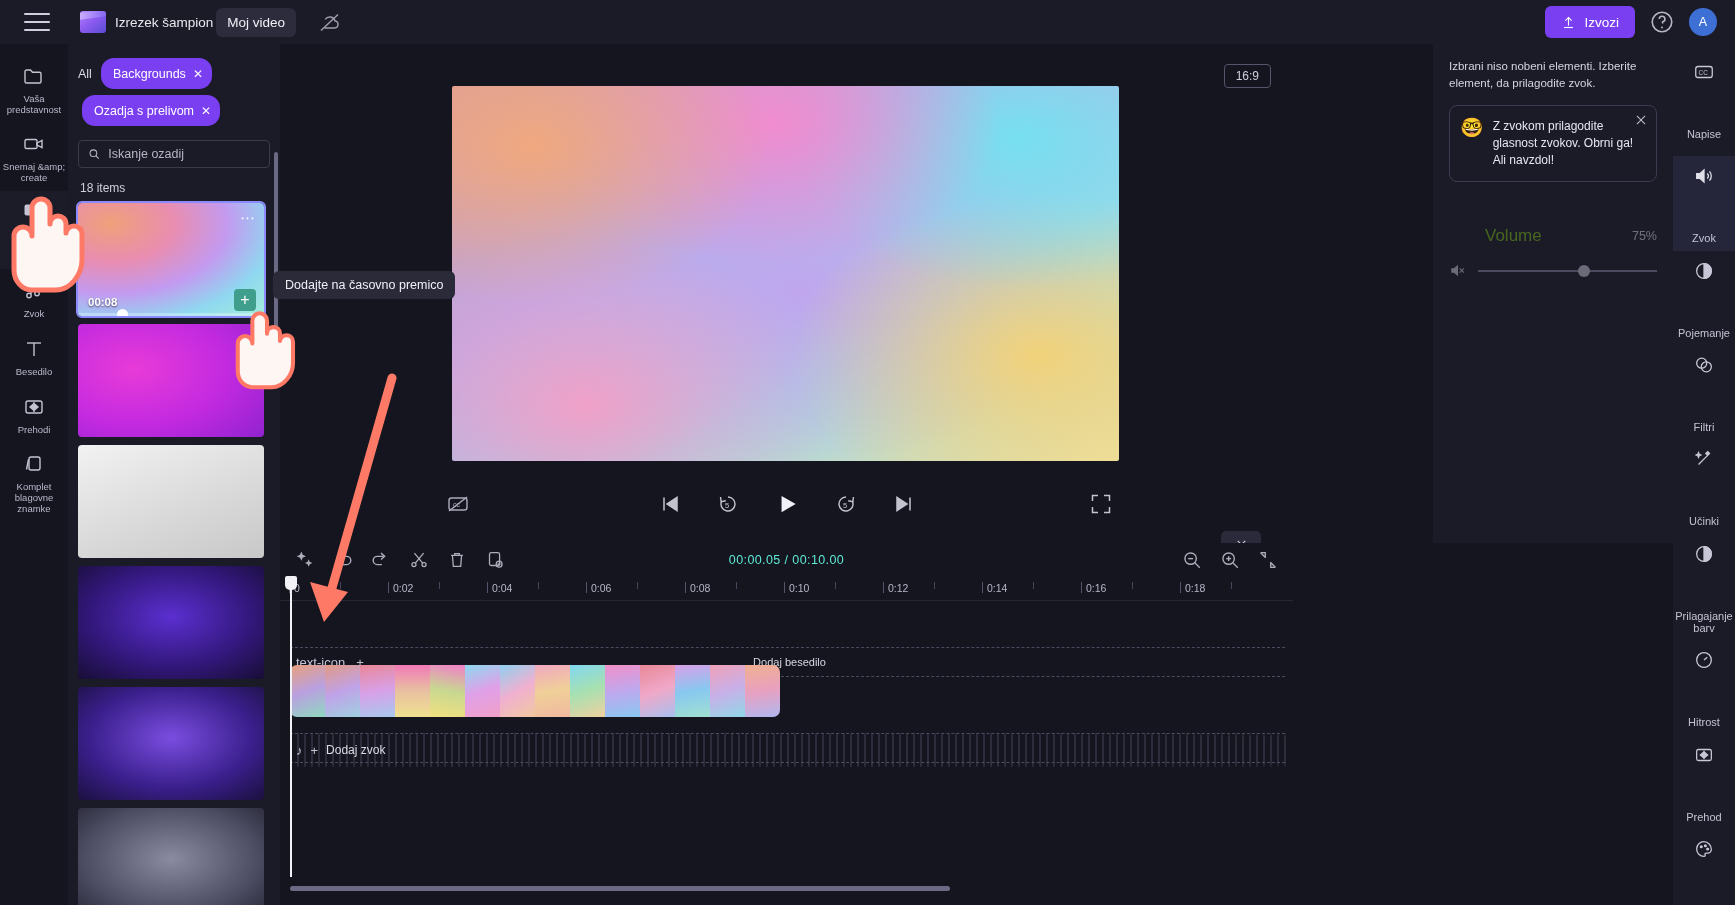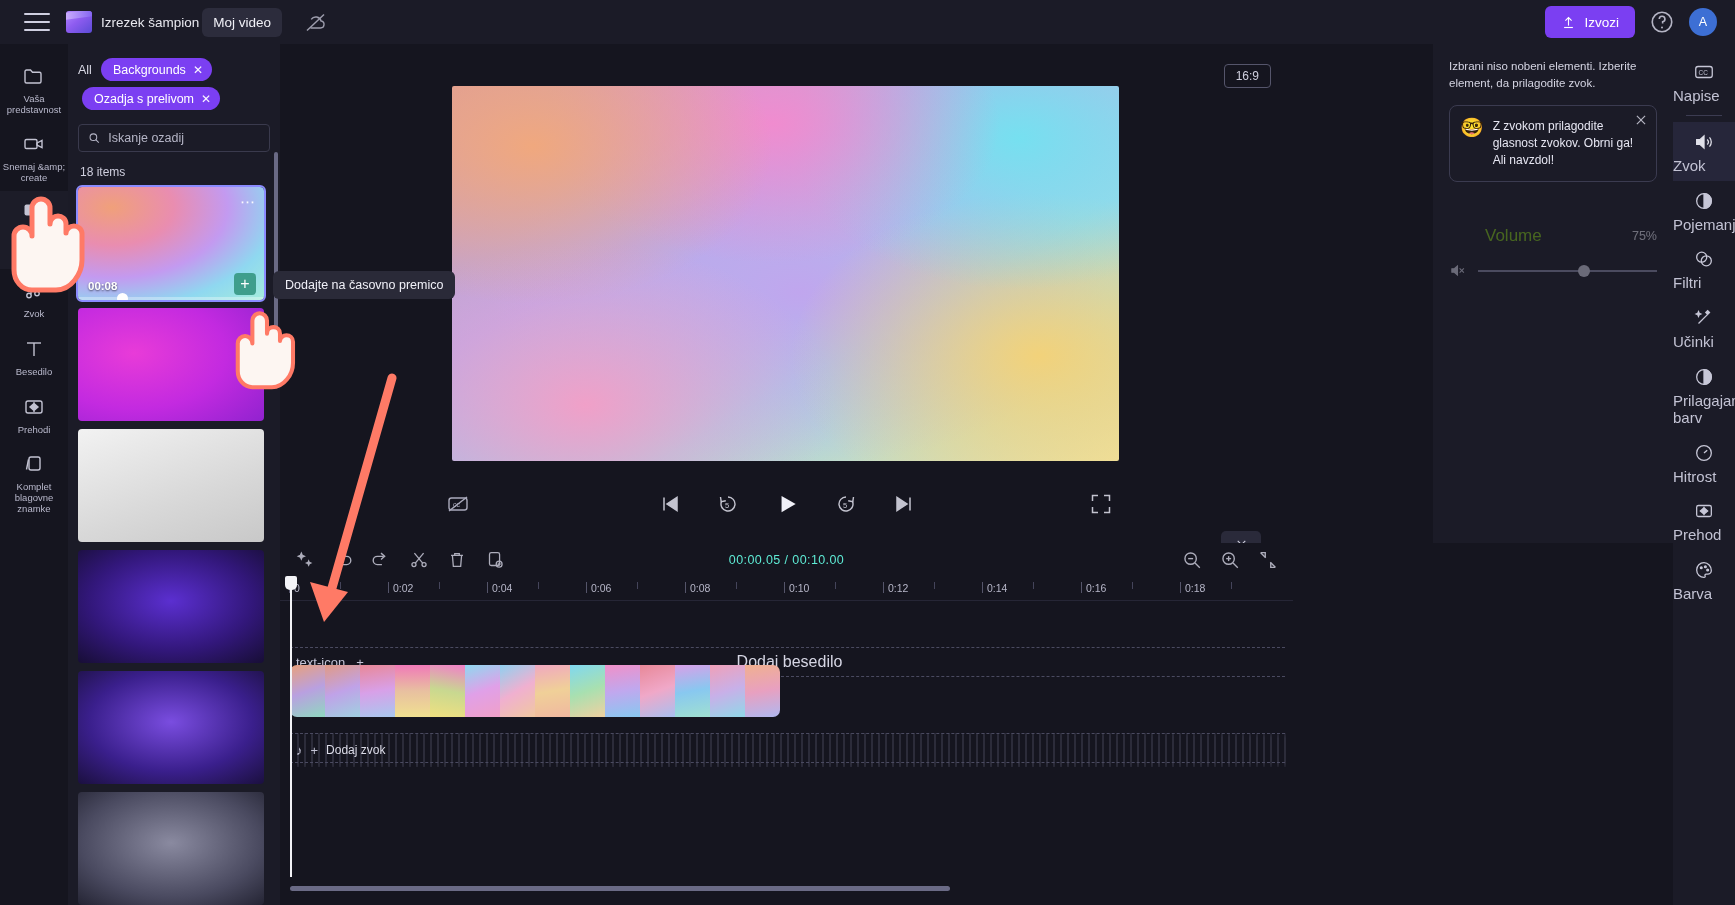--- a/index.html
+++ b/index.html
@@ -13,21 +13,21 @@
   #app { position: relative; width: 1735px; height: 905px; }
 
   
   .topbar {
     position: absolute; top: 0; left: 0; width: 1735px; height: 44px;
     background: #1b1b27; display: flex; align-items: center;
     z-index: 40;
   }
   .hamburger { width: 26px; height: 18px; margin-left: 24px; display:flex; flex-direction:column; justify-content:space-between; cursor:pointer; }
   .hamburger span { display:block; height:2px; background:#cfcfe0; border-radius:2px; }
-  .proj-wrap { display:flex; align-items:center; margin-left:16px; gap:9px; }
+  .proj-wrap { display:flex; align-items:center; margin-left:30px; gap:9px; }
   .proj-logo { width:26px; height:22px; border-radius:3px;
     background: linear-gradient(140deg,#b388ff 0%,#8e5cf0 45%,#5b4bd6 100%);
     position:relative; overflow:hidden; }
   .proj-logo:after { content:""; position:absolute; top:0; left:-4px; width:130%; height:7px;
     background: linear-gradient(90deg,#d5b6ff,#7a5cf0); transform: skewY(-8deg); }
   .proj-name { font-size:13.5px; color:#e8e8ef; white-space:nowrap; }
   .proj-chip {
     background:#2c2c3c; border-radius:6px; padding:7px 11px;
     font-size:13.5px; color:#f0f0f6; margin-left:-6px; white-space:nowrap;
   }
@@ -60,21 +60,21 @@
   .rail-lbl { font-size:9.5px; color:#b9b9cc; text-align:center; line-height:1.12; width:68px; }
 
   
   .panel {
     position:absolute; top:44px; left:68px; width:212px; height:861px;
     background:#1b1b27; z-index:20; overflow:hidden;
   }
   .filter-row { display:flex; align-items:center; gap:9px; padding:14px 10px 0 10px; }
   .filter-all { font-size:12.5px; color:#d8d8e4; cursor:pointer; }
   .chip {
-    background:#7b3ff2; color:#fff; border-radius:13px; height:23px;
+    background:#7b3ff2; color:#fff; border-radius:13px; height:31px;
     display:inline-flex; align-items:center; gap:7px; padding:0 9px 0 12px;
     font-size:12.5px; cursor:pointer; white-space:nowrap;
   }
   .chip .x { font-size:12px; opacity:.95; }
   .chip-row2 { padding:6px 10px 0 14px; }
   .search-box {
     margin:14px 10px 0 10px; height:28px; border:1px solid #3a3a4d; border-radius:4px;
     display:flex; align-items:center; gap:8px; padding:0 9px; background:#1b1b27;
   }
   .search-box input {
@@ -167,21 +167,21 @@
 
   
   .right-rail {
     position:absolute; top:44px; right:0; width:62px; height:861px;
     background:#1b1b27; display:flex; flex-direction:column; align-items:center;
     padding-top:8px; z-index:30;
   }
   .rr-item { width:62px; padding:8px 2px 6px; display:flex; flex-direction:column; align-items:center; gap:4px; cursor:pointer; }
   .rr-item.active { background:#26263a; }
   .rr-ic { width:24px; height:24px; display:flex; align-items:center; justify-content:center; opacity:.92; }
-  .rr-lbl { font-size:15px; color:#c3c3d4; line-height:1.12; width:62px; }
+  .rr-lbl { font-size:11px; color:#c3c3d4; text-align:center; line-height:1.12; width:62px;margin-top:40px; }
   .rr-div { width:36px; height:1px; background:#3c3c52; margin:4px 0 6px; }
 
   
   .tl { position:absolute; left:280px; top:543px; width:1013px; height:362px; background:#15151f; z-index:10; }
   .tl-toolbar { height:34px; display:flex; align-items:center; padding:0 14px; position:relative; }
   .tlb { width:22px; height:22px; margin-right:16px; opacity:.82; cursor:pointer; }
   .tl-time {
     position:absolute; left:50%; transform:translateX(-50%);
     font-size:12.5px; color:#5eead4; letter-spacing:.4px;
   }
@@ -193,21 +193,21 @@
   .dashed {
     position:absolute; left:10px; right:4px; height:30px;
     border-top:1px dashed #4a4a60; border-bottom:1px dashed #4a4a60;
   }
   .text-track {
     position:absolute; left:10px; right:4px; top:84px; height:30px;
     display:flex; align-items:center; gap:11px; padding-left:6px;margin-top:20px;
   }
   .tt-icon { font-size:13px; color:#c4c4d6; }
   .tt-plus { font-size:13px; color:#c4c4d6; cursor:pointer; }
-  .tt-label { position:absolute; left:50%; transform:translateX(-50%); font-size:16px; color:#d6d6e4; }
+  .tt-label { position:absolute; left:50%; transform:translateX(-50%); font-size:11px; color:#d6d6e4; }
   .clip {
     position:absolute; left:10px; top:122px; width:490px; height:52px;
     border-radius:7px; overflow:hidden; display:flex; cursor:pointer;
   }
   .clip .fr { flex:1; height:100%; }
   .audio-track {
     position:absolute; left:10px; right:4px; top:190px; height:34px;
     display:flex; align-items:center; gap:8px; padding-left:6px;
   }
   .at-note { font-size:13px; color:#c4c4d6; }

